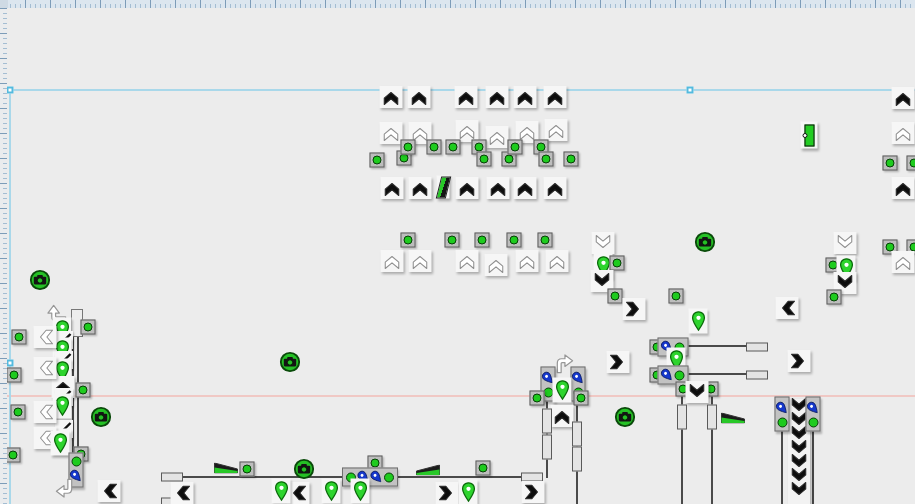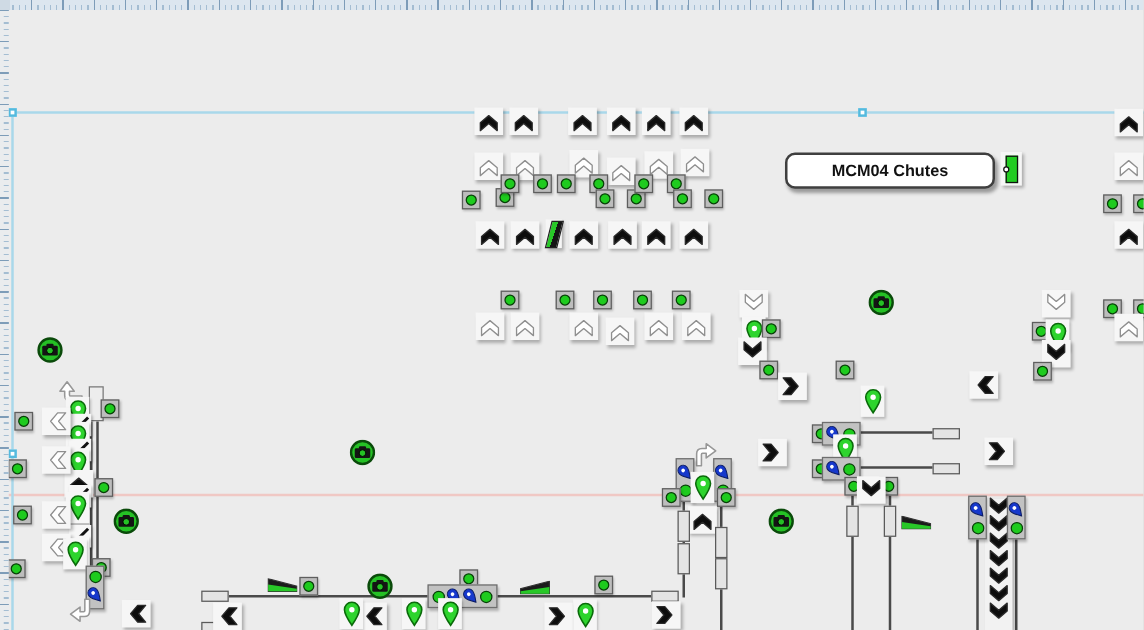--- a/index.html
+++ b/index.html
@@ -765,18 +765,17 @@
           <rect x="4.5" y="7.5" width="13" height="8.2" rx="1.2" fill="#141414"></rect>
           <circle cx="11" cy="11.5" r="2.8" fill="#25c125" stroke="#000" stroke-width=".8"></circle>
         </svg>
       </div>
       <div class="w gatetile" style="left: 809px; top: 135px;">
         <div class="gate-bar"></div>
         <div class="gate-knob"></div>
       </div>
     </div>
 
-  <div id="chute-label">MCM04 Chutes</div>
 
   <div id="ruler-top"></div>
   <div id="ruler-left"></div>
   <div id="ruler-corner"></div>
 </div>
 
 </body></html>

